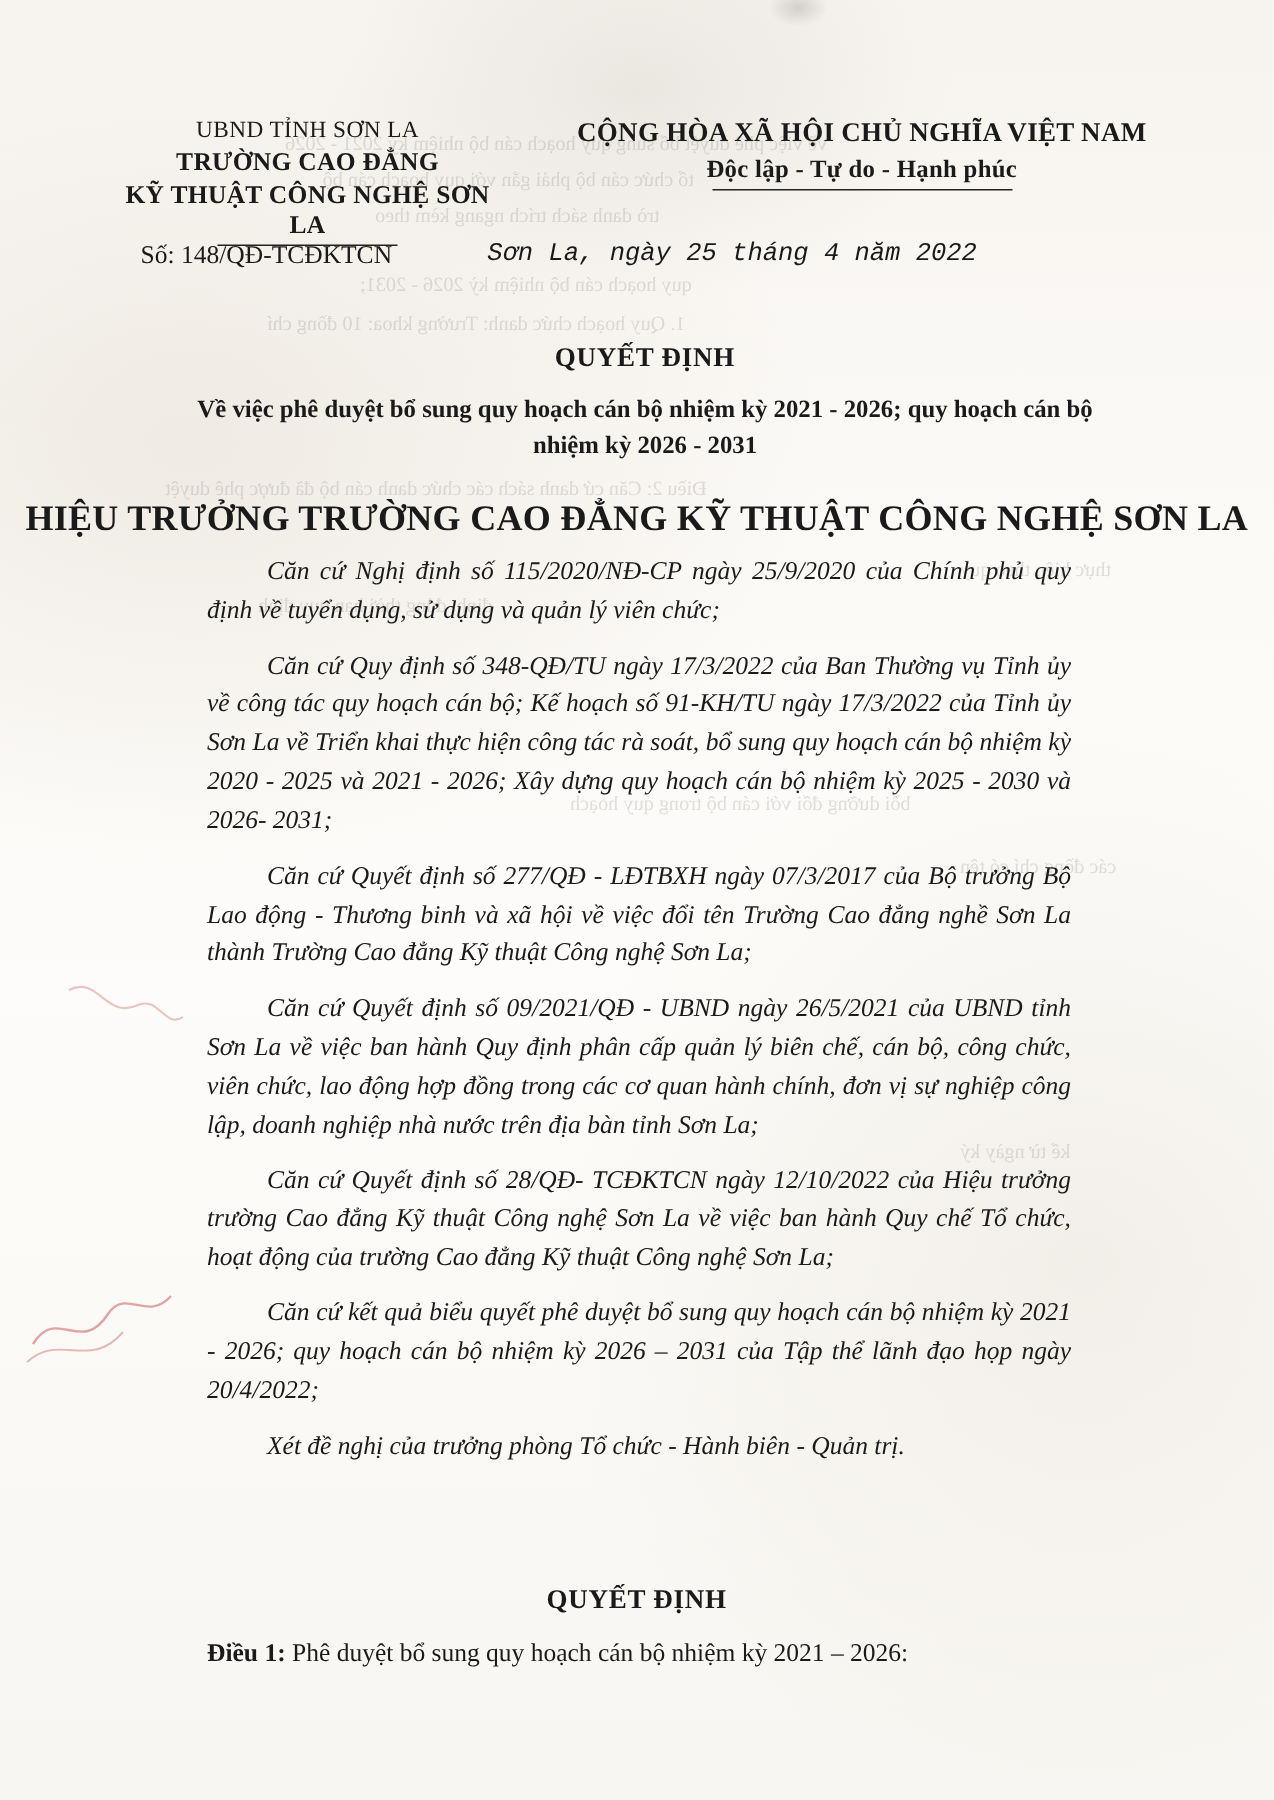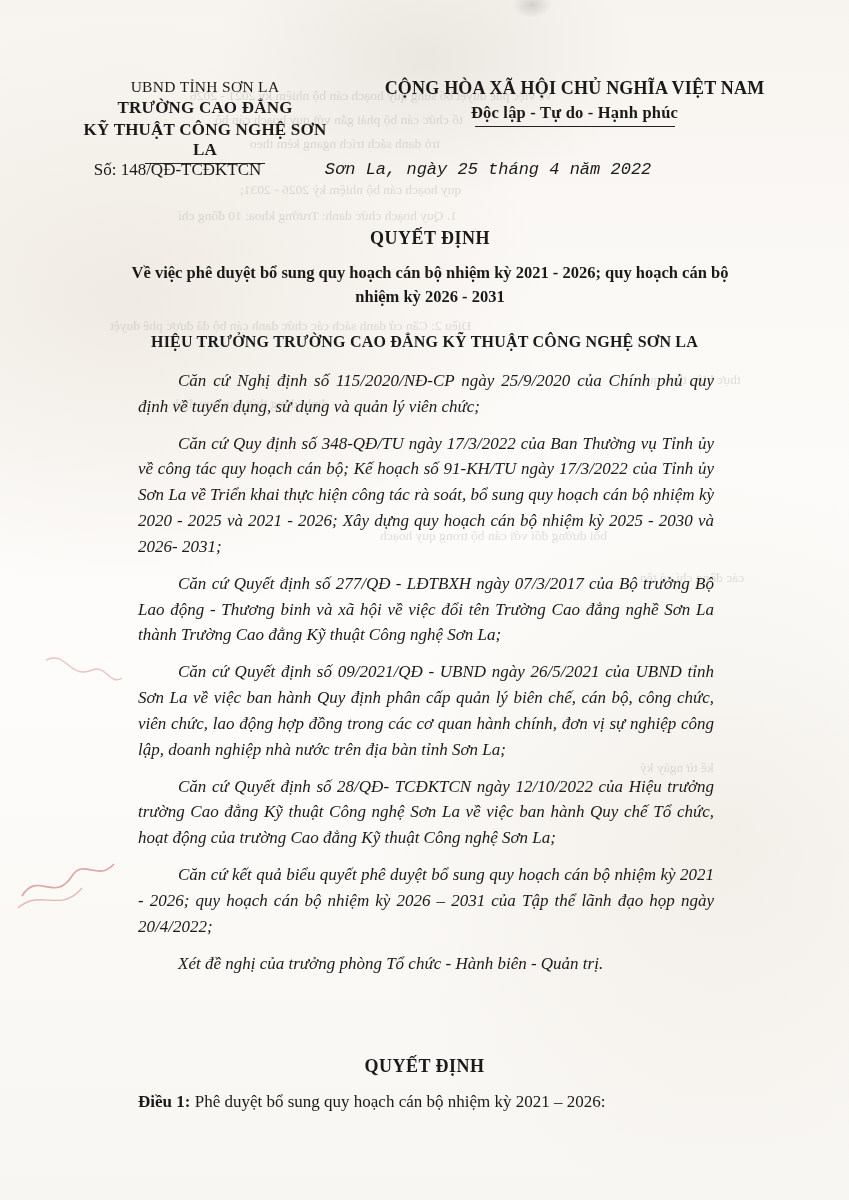--- a/index.html
+++ b/index.html
@@ -134,21 +134,21 @@
     font-weight: bold;
     margin-top: 12px;
     line-height: 1.45;
   }
   .issuer {
     position: absolute;
     top: 333px;
     left: 0;
     width: 849px;
     text-align: center;
-    font-size: 16px;
+    font-size: 24px;
     font-weight: bold;
     letter-spacing: .2px;
   }
 
   
   .body {
     position: absolute;
     top: 368px;
     left: 138px;
     width: 580px;

